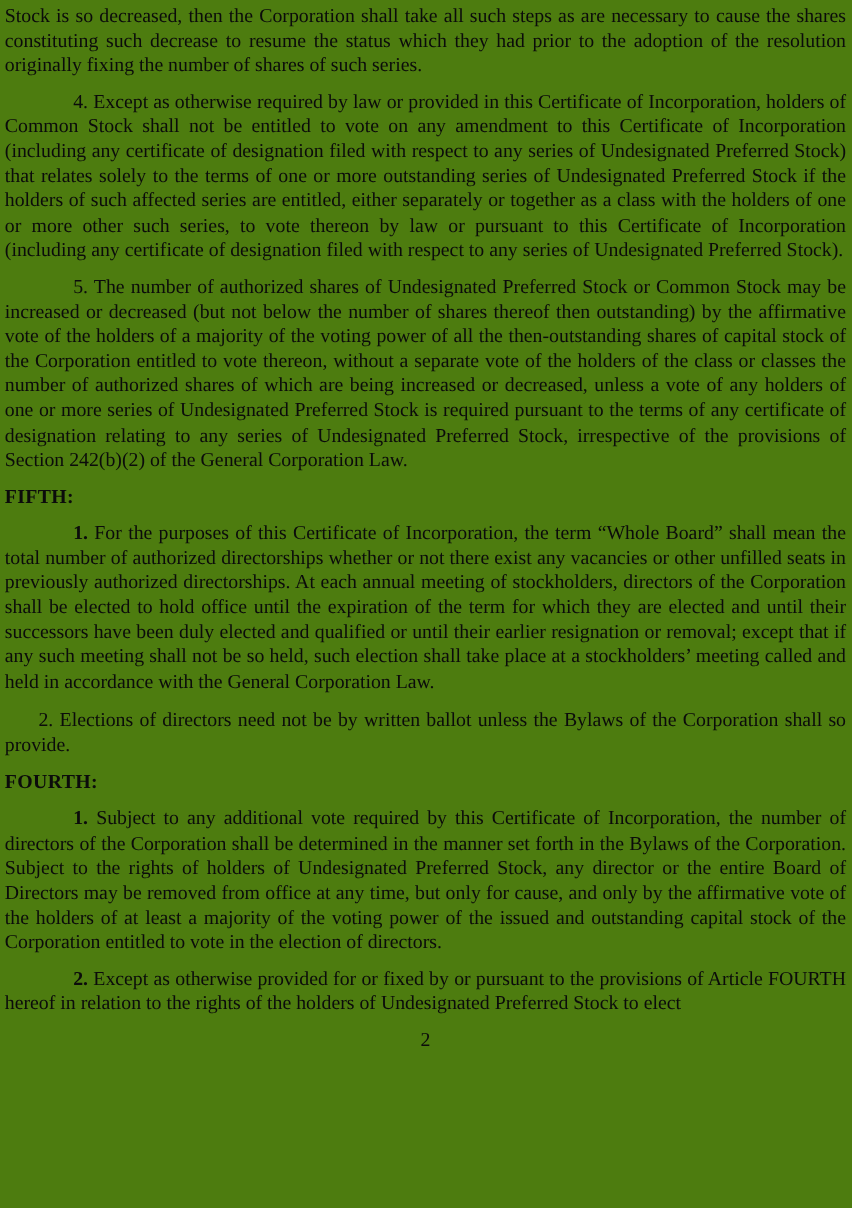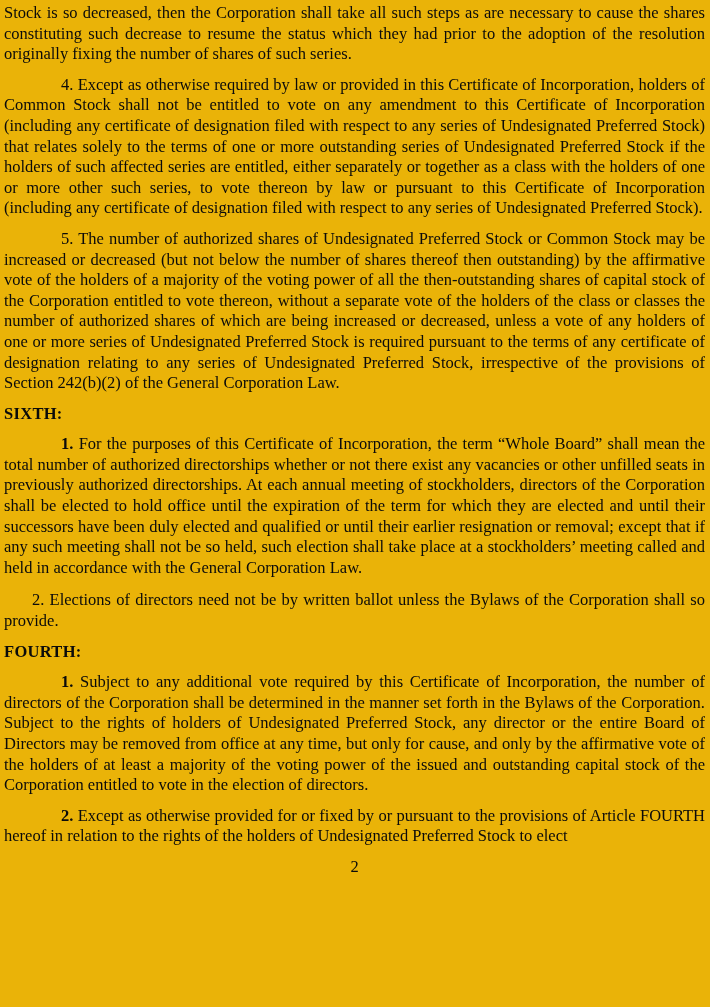--- a/index.html
+++ b/index.html
@@ -5,21 +5,21 @@
   html, body {
     margin: 0;
     padding: 0;
     background: #ffffff;
   }
   .page {
     position: relative;
     width: 710px;
     height: 1007px;
     box-sizing: border-box;
-    background: #eab308;
+    background: #4d7c0f;
     color: #0b0b0b;
     font-family: "Liberation Serif", "DejaVu Serif", serif;
     font-size: 16.5px;
     line-height: 20.6px;
     text-align: justify;
     padding: 3px 5px 12px 4px;
     overflow: hidden;
   }
   .para {
     margin: 0 0 10px 0;
@@ -49,21 +49,21 @@
 <body>
 
 <div class="page">
 
   <p class="para"><span>Stock is so decreased, then the Corporation shall take all such steps as are necessary to cause the shares constituting such decrease to resume the status which they had prior to the adoption of the resolution originally fixing the number of shares of such series.</span></p>
 
   <p class="para indent"><span class="lead">4. </span><span>Except as otherwise required by law or provided in this Certificate of Incorporation, holders of Common Stock shall not be entitled to vote on any amendment to this Certificate of Incorporation (including any certificate of designation filed with respect to any series of Undesignated Preferred Stock) that relates solely to the terms of one or more outstanding series of Undesignated Preferred Stock if the holders of such affected series are entitled, either separately or together as a class with the holders of one or more other such series, to vote thereon by law or pursuant to this Certificate of Incorporation (including any certificate of designation filed with respect to any series of Undesignated Preferred Stock).</span></p>
 
   <p class="para indent"><span class="lead">5. </span><span>The number of authorized shares of Undesignated Preferred Stock or Common Stock may be increased or decreased (but not below the number of shares thereof then outstanding) by the affirmative vote of the holders of a majority of the voting power of all the then-outstanding shares of capital stock of the Corporation entitled to vote thereon, without a separate vote of the holders of the class or classes the number of authorized shares of which are being increased or decreased, unless a vote of any holders of one or more series of Undesignated Preferred Stock is required pursuant to the terms of any certificate of designation relating to any series of Undesignated Preferred Stock, irrespective of the provisions of Section 242(b)(2) of the General Corporation Law.</span></p>
 
-  <p class="heading">SIXTH:</p>
+  <p class="heading">FIFTH:</p>
 
   <p class="para indent"><span class="lead lead-bold">1. </span><span>For the purposes of this Certificate of Incorporation, the term “Whole Board” shall mean the total number of authorized directorships whether or not there exist any vacancies or other unfilled seats in previously authorized directorships. At each annual meeting of stockholders, directors of the Corporation shall be elected to hold office until the expiration of the term for which they are elected and until their successors have been duly elected and qualified or until their earlier resignation or removal; except that if any such meeting shall not be so held, such election shall take place at a stockholders’ meeting called and held in accordance with the General Corporation Law.</span></p>
 
   <p class="para indent-small"><span class="lead">2. </span><span>Elections of directors need not be by written ballot unless the Bylaws of the Corporation shall so provide.</span></p>
 
   <p class="heading">FOURTH:</p>
 
   <p class="para indent"><span class="lead lead-bold">1. </span><span>Subject to any additional vote required by this Certificate of Incorporation, the number of directors of the Corporation shall be determined in the manner set forth in the Bylaws of the Corporation. Subject to the rights of holders of Undesignated Preferred Stock, any director or the entire Board of Directors may be removed from office at any time, but only for cause, and only by the affirmative vote of the holders of at least a majority of the voting power of the issued and outstanding capital stock of the Corporation entitled to vote in the election of directors.</span></p>
 
   <p class="para indent"><span class="lead lead-bold">2. </span><span>Except as otherwise provided for or fixed by or pursuant to the provisions of Article FOURTH hereof in relation to the rights of the holders of Undesignated Preferred Stock to elect</span></p>

